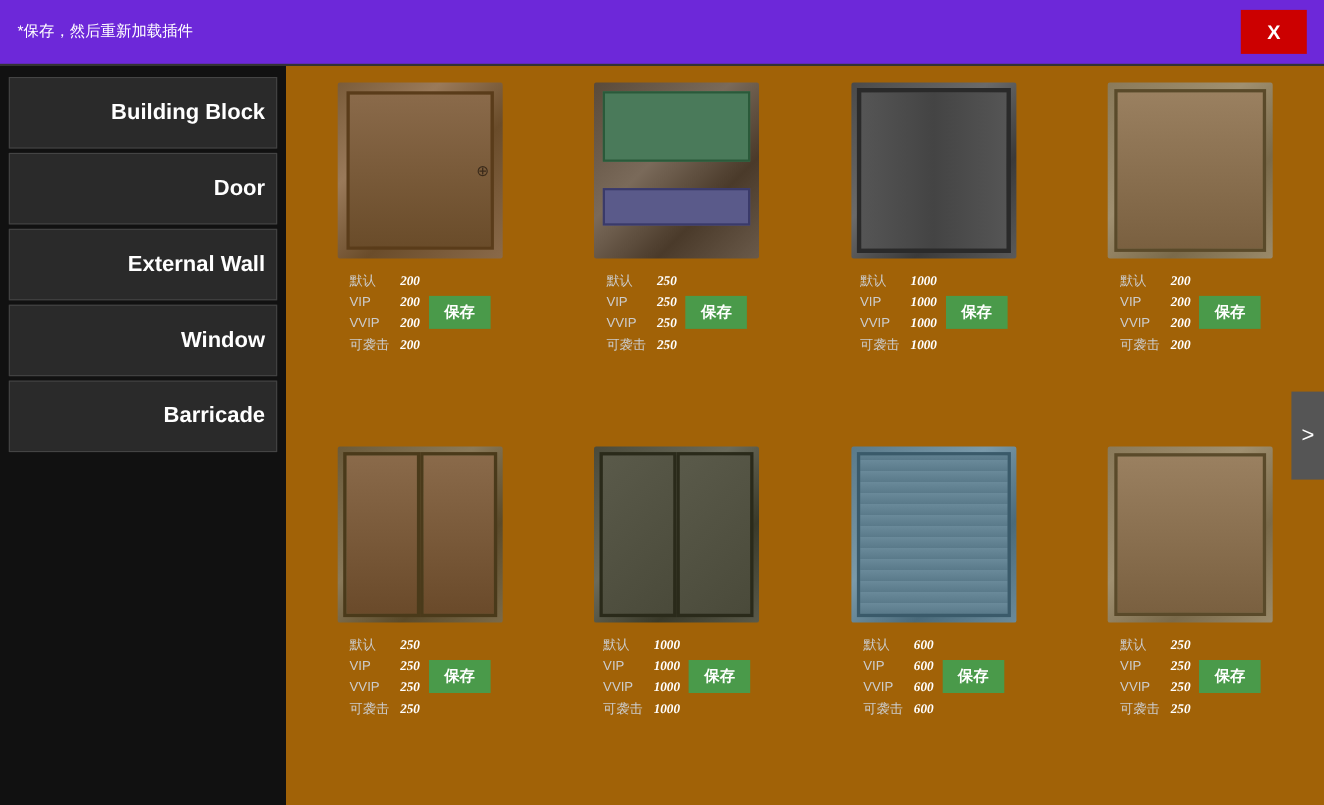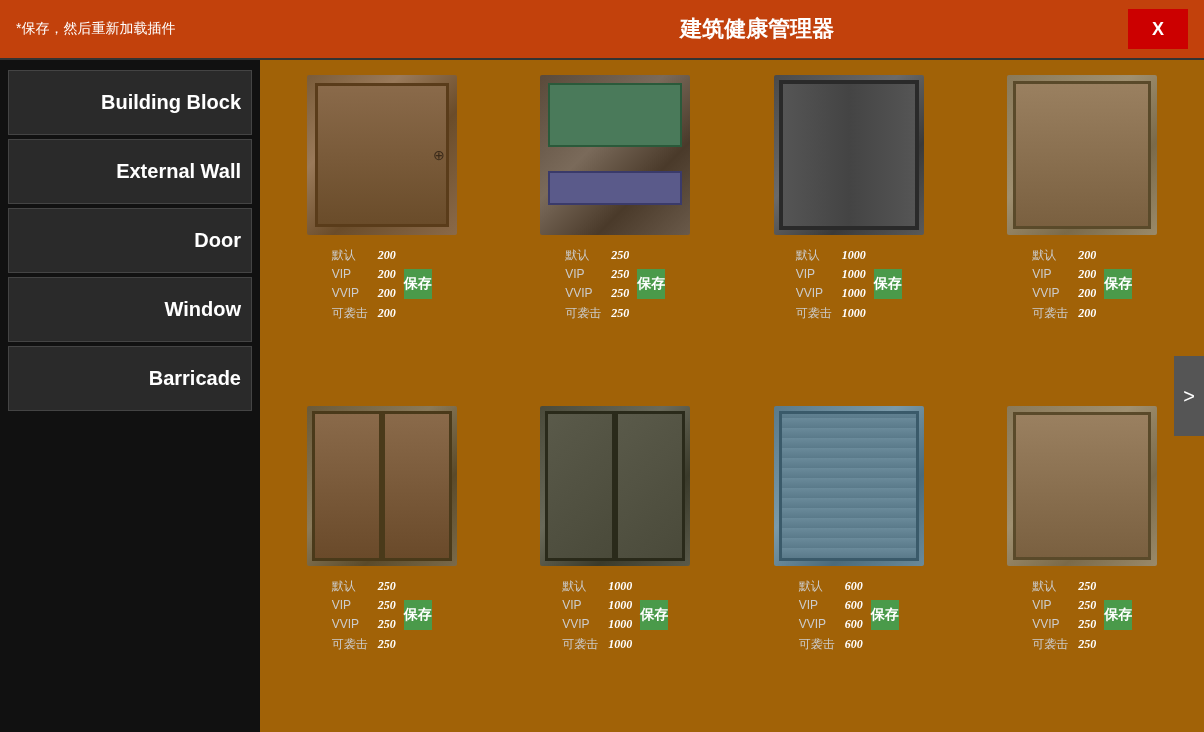--- a/index.html
+++ b/index.html
@@ -25,21 +25,21 @@
       position: absolute;
       inset: 0;
       z-index: 1;
       display: flex;
       flex-direction: column;
     }
     
     .title-bar {
       display: flex;
       align-items: center;
-      background: #c2410c;
+      background: #6d28d9;
       border-bottom: 2px solid #333;
       height: 60px;
       padding: 0 16px;
       flex-shrink: 0;
     }
     .title-hint {
       color: #fff;
       font-size: 14px;
       flex: 1;
     }
@@ -255,21 +255,21 @@
       font-size: 12px;
       font-weight: bold;
       line-height: 1.6;
       font-style: italic;
       font-family: Georgia, serif;
     }
     .save-btn {
       background: #4a9a4a;
       color: #fff;
       border: none;
-      padding: 6px 0;
+      padding: 6px 14px;
       font-size: 14px;
       font-weight: bold;
       cursor: pointer;
       margin-left: 8px;
       align-self: center;
       text-align: right;
     }
     .stats-with-btn {
       display: flex;
       align-items: center;
@@ -297,30 +297,29 @@
   </style>
 </head>
 <body>
 
 <div class="bg"></div>
 
 <div class="app-window">
 
   <div class="title-bar">
     <span class="title-hint">*保存，然后重新加载插件</span>
-    <span class="title-text">建筑健康管理器</span>
     <button class="close-btn">X</button>
   </div>
 
   <div class="main-content">
 
     <div class="sidebar">
       <div class="sidebar-item">Building Block</div>
+      <div class="sidebar-item">Door</div>
       <div class="sidebar-item">External Wall</div>
-      <div class="sidebar-item">Door</div>
       <div class="sidebar-item">Window</div>
       <div class="sidebar-item">Barricade</div>
     </div>
 
     <div class="content-area">
       <div class="items-grid" id="items-grid">
 
       <div class="item-card">
     <div class="item-image-container">
       <div class="item-image item-wood-door"></div>

